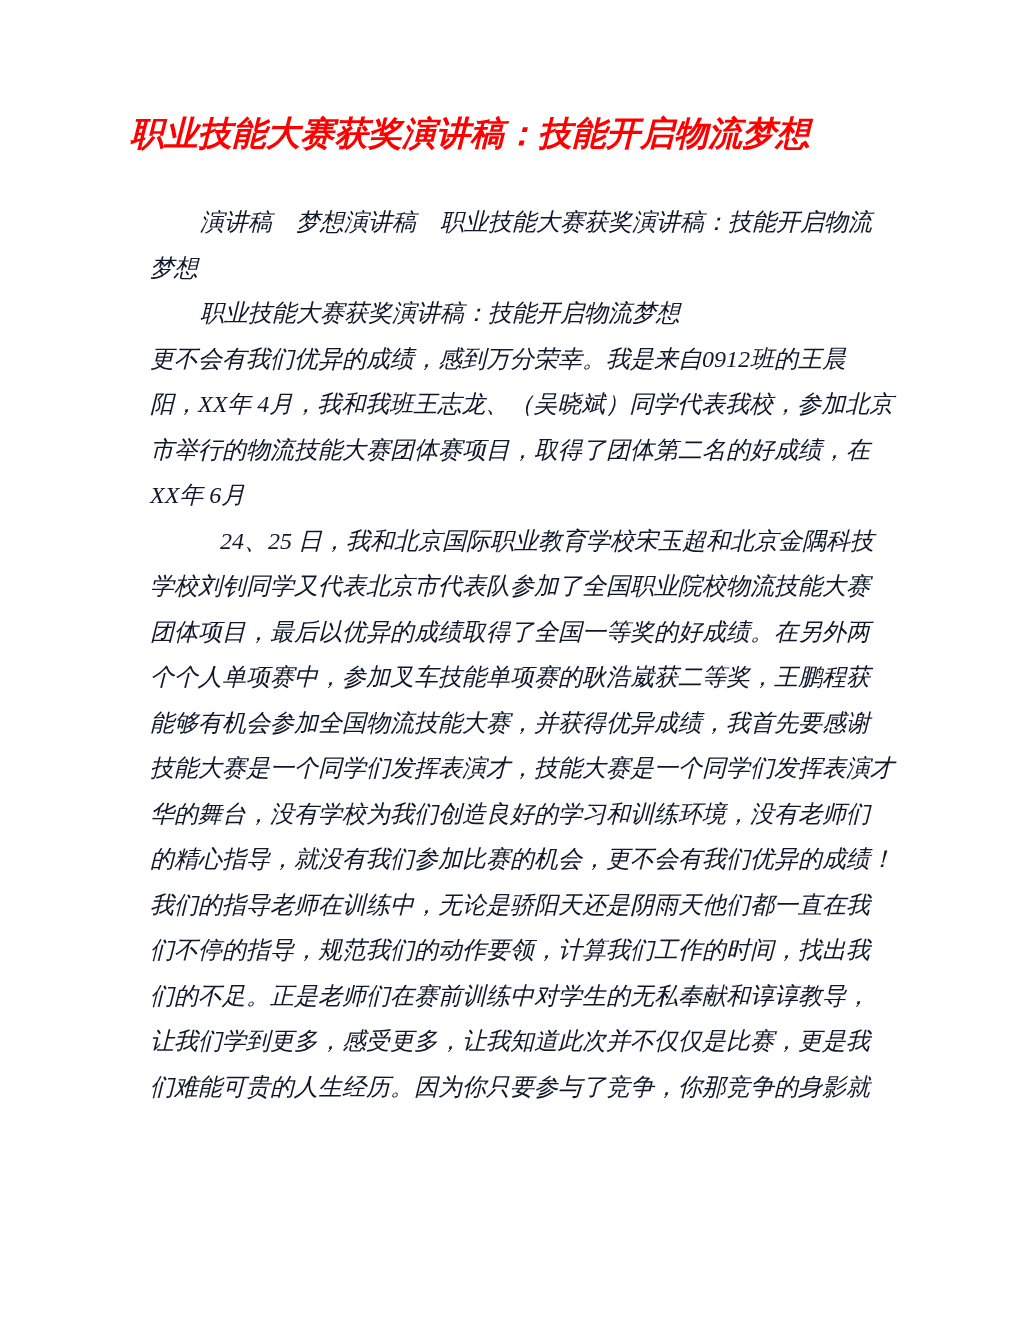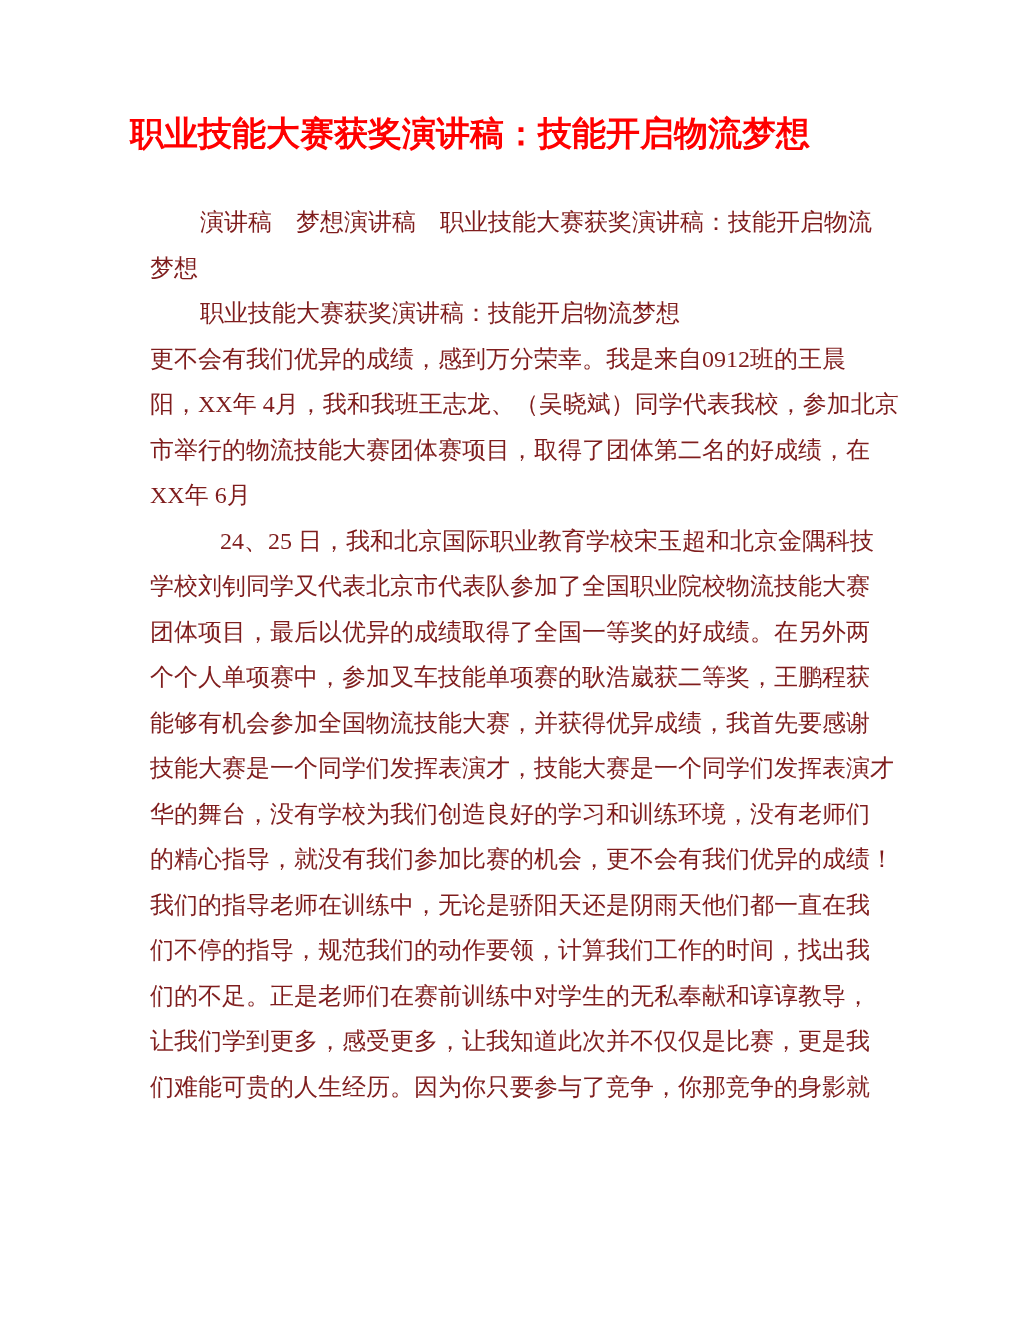--- a/index.html
+++ b/index.html
@@ -7,40 +7,41 @@
     padding: 0;
     background: #ffffff;
   }
   .page {
     position: relative;
     width: 940px;
     height: 1320px;
     background: #ffffff;
     overflow: hidden;
     font-family: "Liberation Serif", "DejaVu Serif", serif;
+    font-style: italic;
   }
   .doc-title {
     position: absolute;
     top: 112px;
     left: 0;
     right: 0;
     text-align: center;
     font-size: 34px;
     line-height: 44px;
     font-weight: bold;
     letter-spacing: 0px;
     white-space: nowrap;
   }
   .doc-content {
     position: absolute;
     top: 200px;
     left: 150px;
     right: 140px;
     font-size: 24px;
-    color: #7f1d1d;
+    color: #0f172a;
   }
   .line {
     height: 45.5px;
     line-height: 45.5px;
     white-space: nowrap;
   }
   .indent-0 { padding-left: 0; }
   .indent-2 { padding-left: 50px; }
   .indent-3 { padding-left: 70px; }
 </style>

